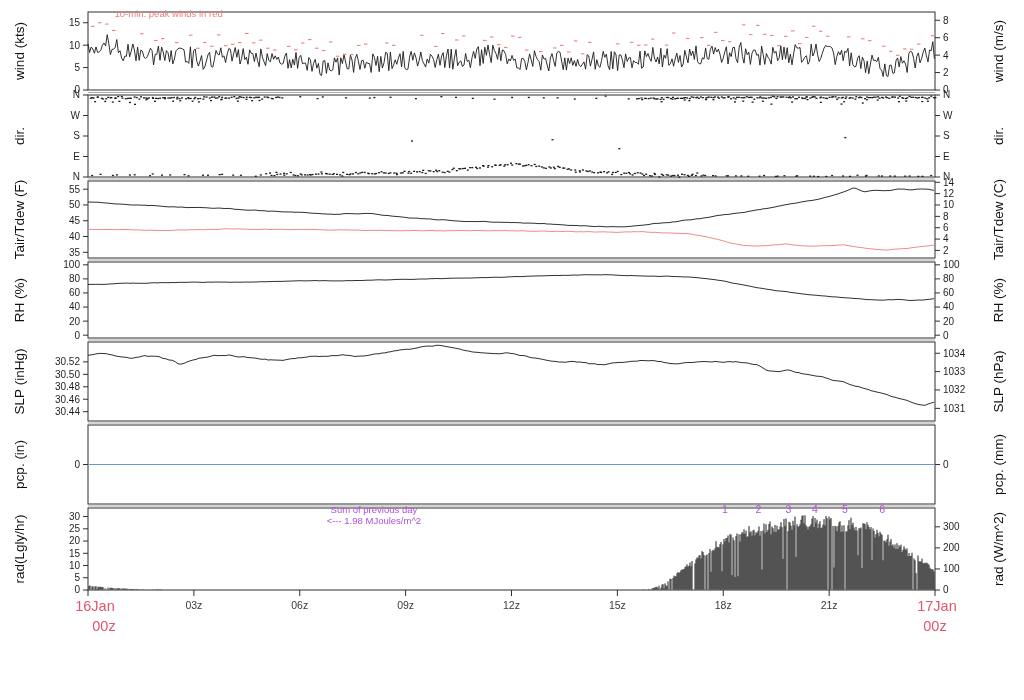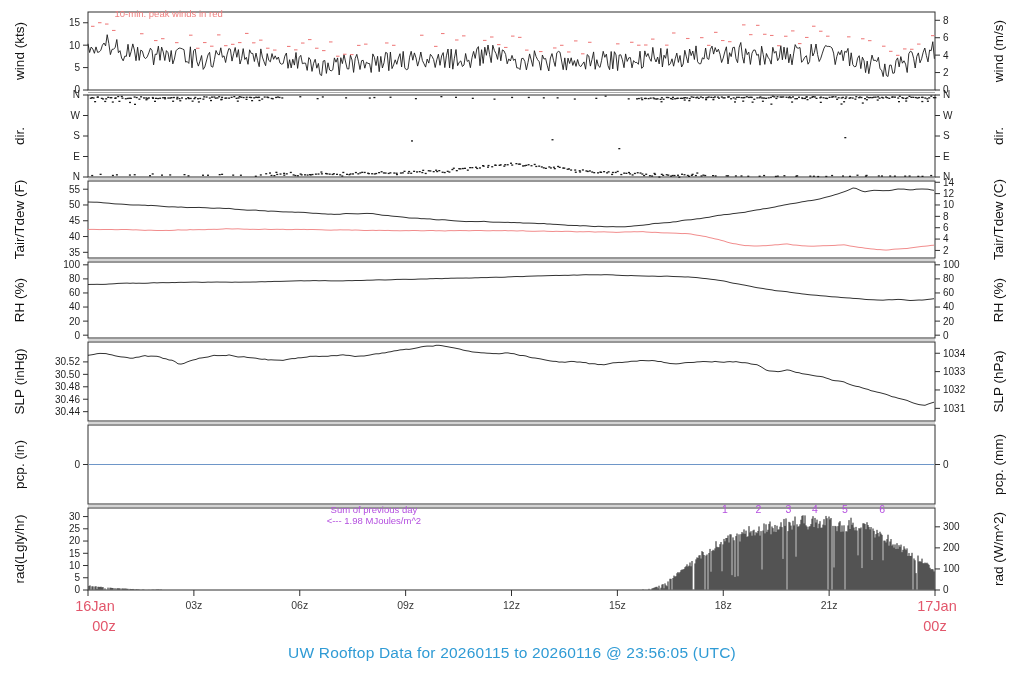--- a/index.html
+++ b/index.html
@@ -1184,14 +1184,13 @@
         <line x1="829.125" x2="829.125" y1="590" y2="596" stroke="#2f2f2f"></line>
         <text x="829.125" y="609" text-anchor="middle" font-size="10.5" fill="#3a3a3a">21z</text>
         <line x1="88" x2="88" y1="590" y2="596" stroke="#2f2f2f"></line>
         <line x1="935" x2="935" y1="590" y2="596" stroke="#2f2f2f"></line>
         <text x="95" y="611" text-anchor="middle" font-size="14.5" fill="#e2566b">16Jan</text>
         <text x="104" y="631" text-anchor="middle" font-size="14.5" fill="#e2566b">00z</text>
         <text x="937" y="611" text-anchor="middle" font-size="14.5" fill="#e2566b">17Jan</text>
         <text x="935" y="631" text-anchor="middle" font-size="14.5" fill="#e2566b">00z</text>
       </g>
     </svg>
-  <div class="fig-title" style="color: rgb(47, 155, 213);">UW Rooftop Data for 20260115  to  20260116 @ 23:56:05  (UTC)</div>
 </div>
 
 </body></html>

